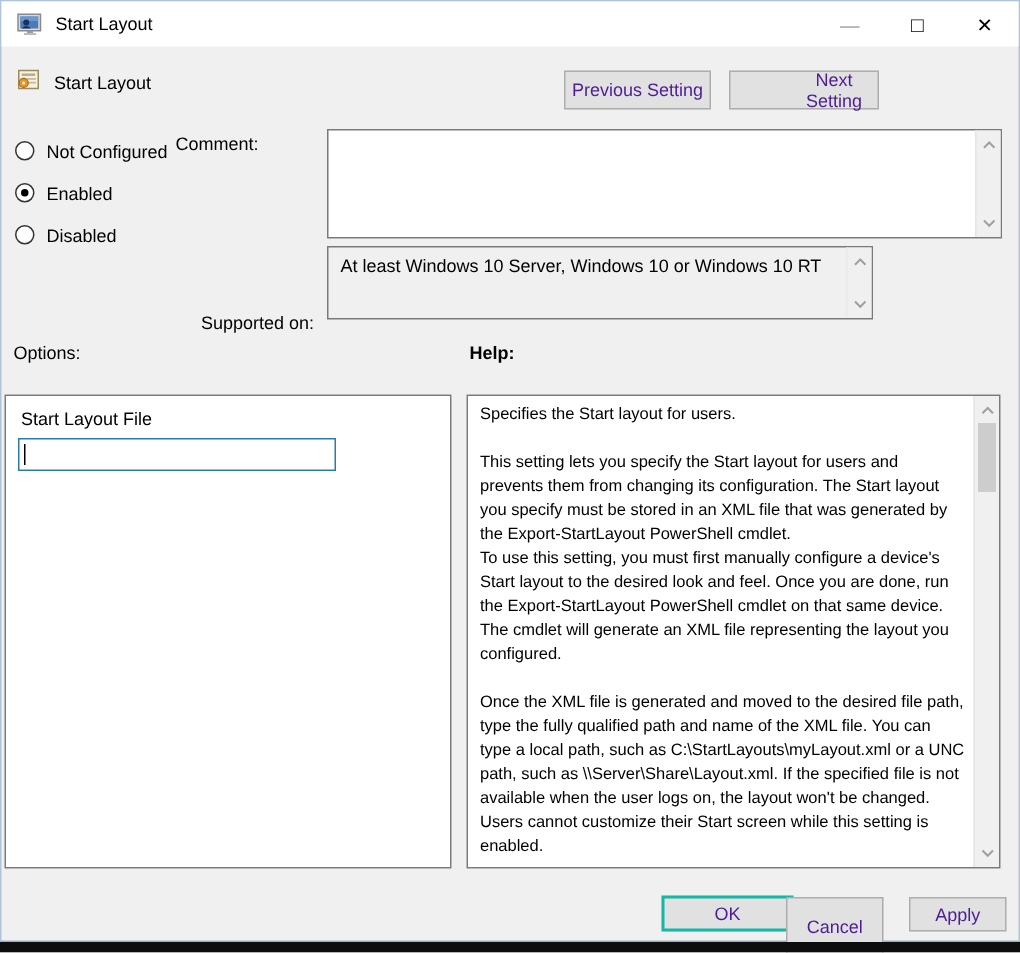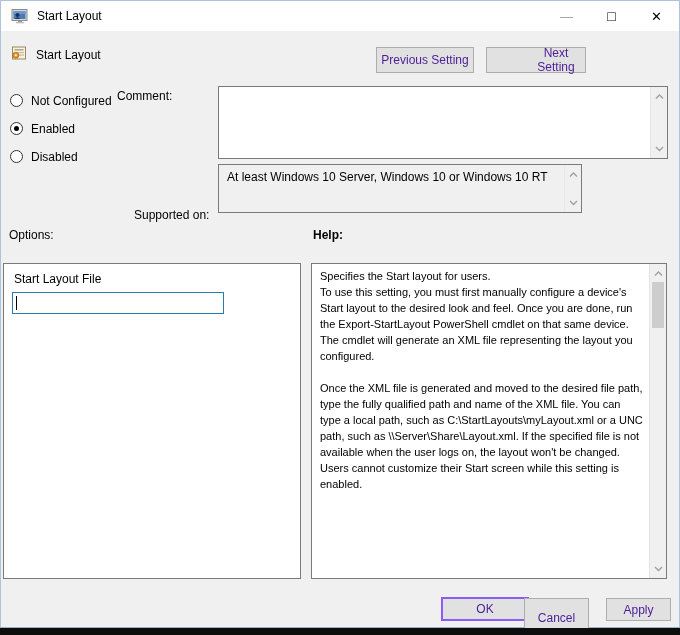--- a/index.html
+++ b/index.html
@@ -119,21 +119,21 @@
   .help-text {
     position:absolute; left:8px; top:4px; right:22px; bottom:2px;
     font-size:11px; line-height:16px; overflow:hidden;
   }
   .help-text p { margin:0; }
   .help-text p.gap { margin-top:16px; }
 
   
   .btn-ok {
     left:440px; top:596px; width:88px; height:24px;
-    border:2px solid #8b5cf6;
+    border:2px solid #14b8a6;
   }
   .btn-cancel { left:523px; top:597px; width:65px; height:39px; }
   .btn-apply  { left:605px; top:597px; width:65px; height:23px; }
 </style>
 </head>
 <body>
 
 <div class="window">
 
   <div class="titlebar">
@@ -230,20 +230,21 @@
 
   <div class="options-panel">
     <div class="options-field-label">Start Layout File</div>
     <input class="layout-input" type="text" value="" style="">
     <div class="caret"></div>
   </div>
 
   <div class="help-panel">
     <div class="help-text">
       <p>Specifies the Start layout for users.</p>
+      <p class="gap">This setting lets you specify the Start layout for users and prevents them from changing its configuration. The Start layout you specify must be stored in an XML file that was generated by the Export-StartLayout PowerShell cmdlet.</p>
       <p>To use this setting, you must first manually configure a device's Start layout to the desired look and feel. Once you are done, run the Export-StartLayout PowerShell cmdlet on that same device. The cmdlet will generate an XML file representing the layout you configured.</p>
       <p class="gap">Once the XML file is generated and moved to the desired file path, type the fully qualified path and name of the XML file. You can type a local path, such as C:\StartLayouts\myLayout.xml or a UNC path, such as \\Server\Share\Layout.xml. If the specified file is not available when the user logs on, the layout won't be changed. Users cannot customize their Start screen while this setting is enabled.</p>
 
     </div>
     <div class="vscroll">
       <div class="scroll-arrow up">
         <svg width="9" height="6" viewBox="0 0 9 6">
             <polyline points="1,4.5 4.5,1 8,4.5" fill="none" stroke="#a0a0a0" stroke-width="1.4"></polyline>
           </svg>
       </div>

